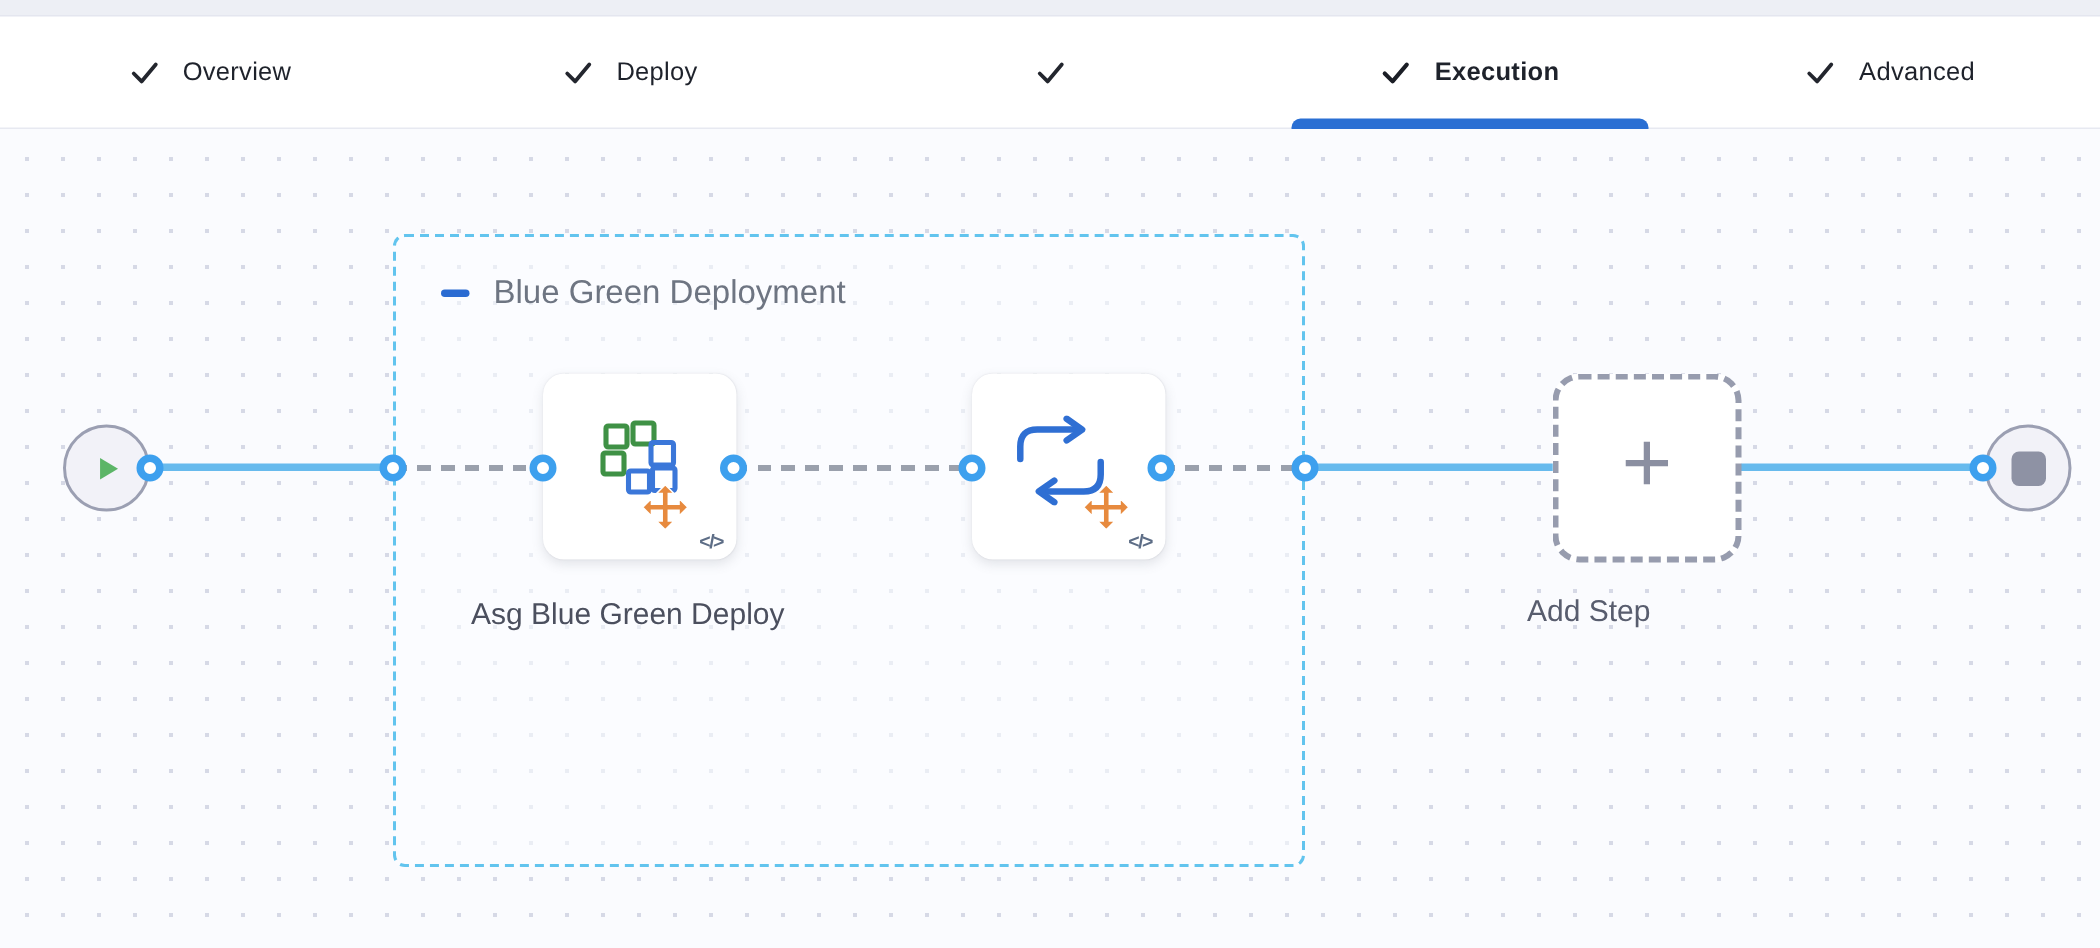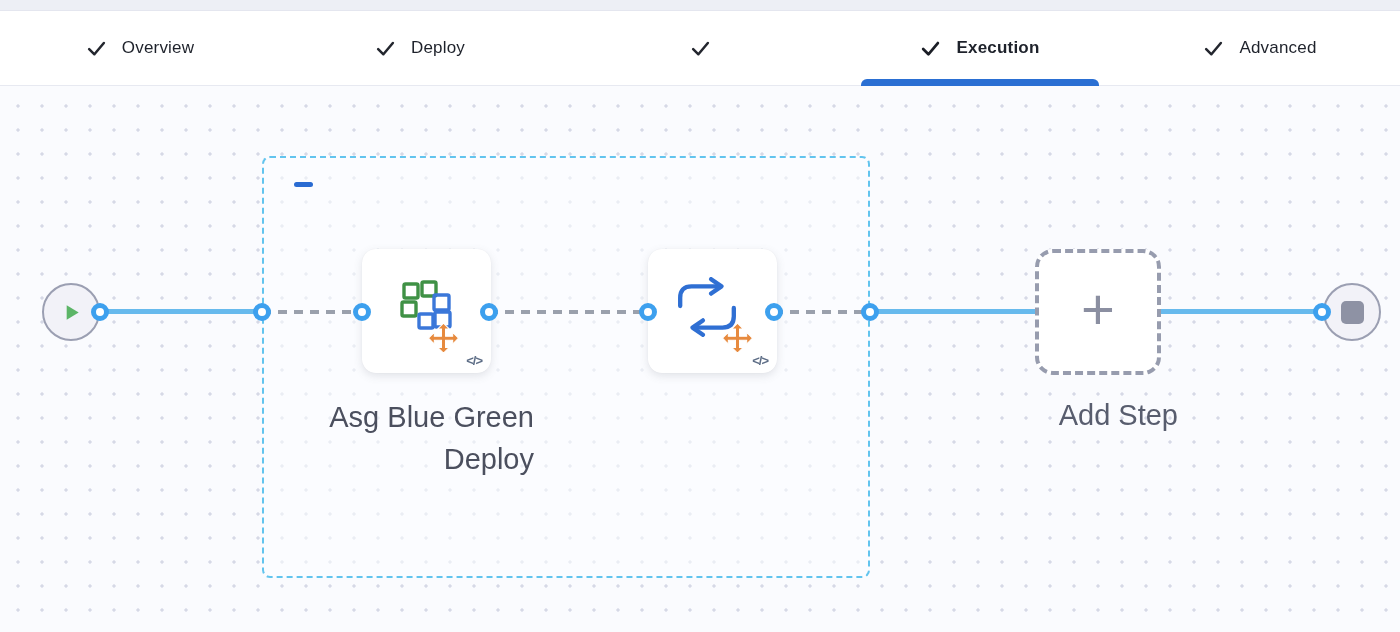--- a/index.html
+++ b/index.html
@@ -68,22 +68,22 @@
 
   
   .add-step-card { position:absolute; left:1035px; top:163px; width:126px;
     height:126px; background:#ffffff; border:4px dashed #979cae;
     border-radius:18px; display:flex; align-items:center; justify-content:center;
     z-index:3; cursor:pointer; }
   .plus-glyph { font-size:58px; font-weight:400; color:#8b8fa1; line-height:1;
     margin-top:-6px; }
 
   
-  .step-label { position:absolute; top:310px; font-size:29px; color:#4b4f5e;
-    text-align:right; line-height:1.45; z-index:3; }
+  .step-label { position:absolute; top:310px; font-size:20px; color:#4b4f5e;
+    text-align:left; line-height:1.45; z-index:3; }
   .label-1 { left:314px; width:220px; }
   .label-2 { left:586px; width:240px; }
   .label-add { left:1018px; width:160px; top:308px; color:#585d6e; }
 </style>
 </head>
 <body>
 
 <div class="top-strip"></div>
 <div class="tab-bar">
 
@@ -125,20 +125,21 @@
     <span class="tab-label">Advanced</span>
 
   </div>
 </div>
 
 <div class="canvas">
 
   <div class="group-box">
     <div class="group-header">
       <div class="minus-icon"></div>
+      <span class="group-label">Blue Green Deployment</span>
     </div>
   </div>
 
   <div class="line-solid" style="left:100px; width:162px;"></div>
   <div class="line-solid" style="left:870px; width:452px;"></div>
   <div class="line-dashed" style="left:262px; width:100px;"></div>
   <div class="line-dashed" style="left:489px; width:159px;"></div>
   <div class="line-dashed" style="left:774px; width:96px;"></div>
 
   <div class="node-circle" style="left:42px;">

